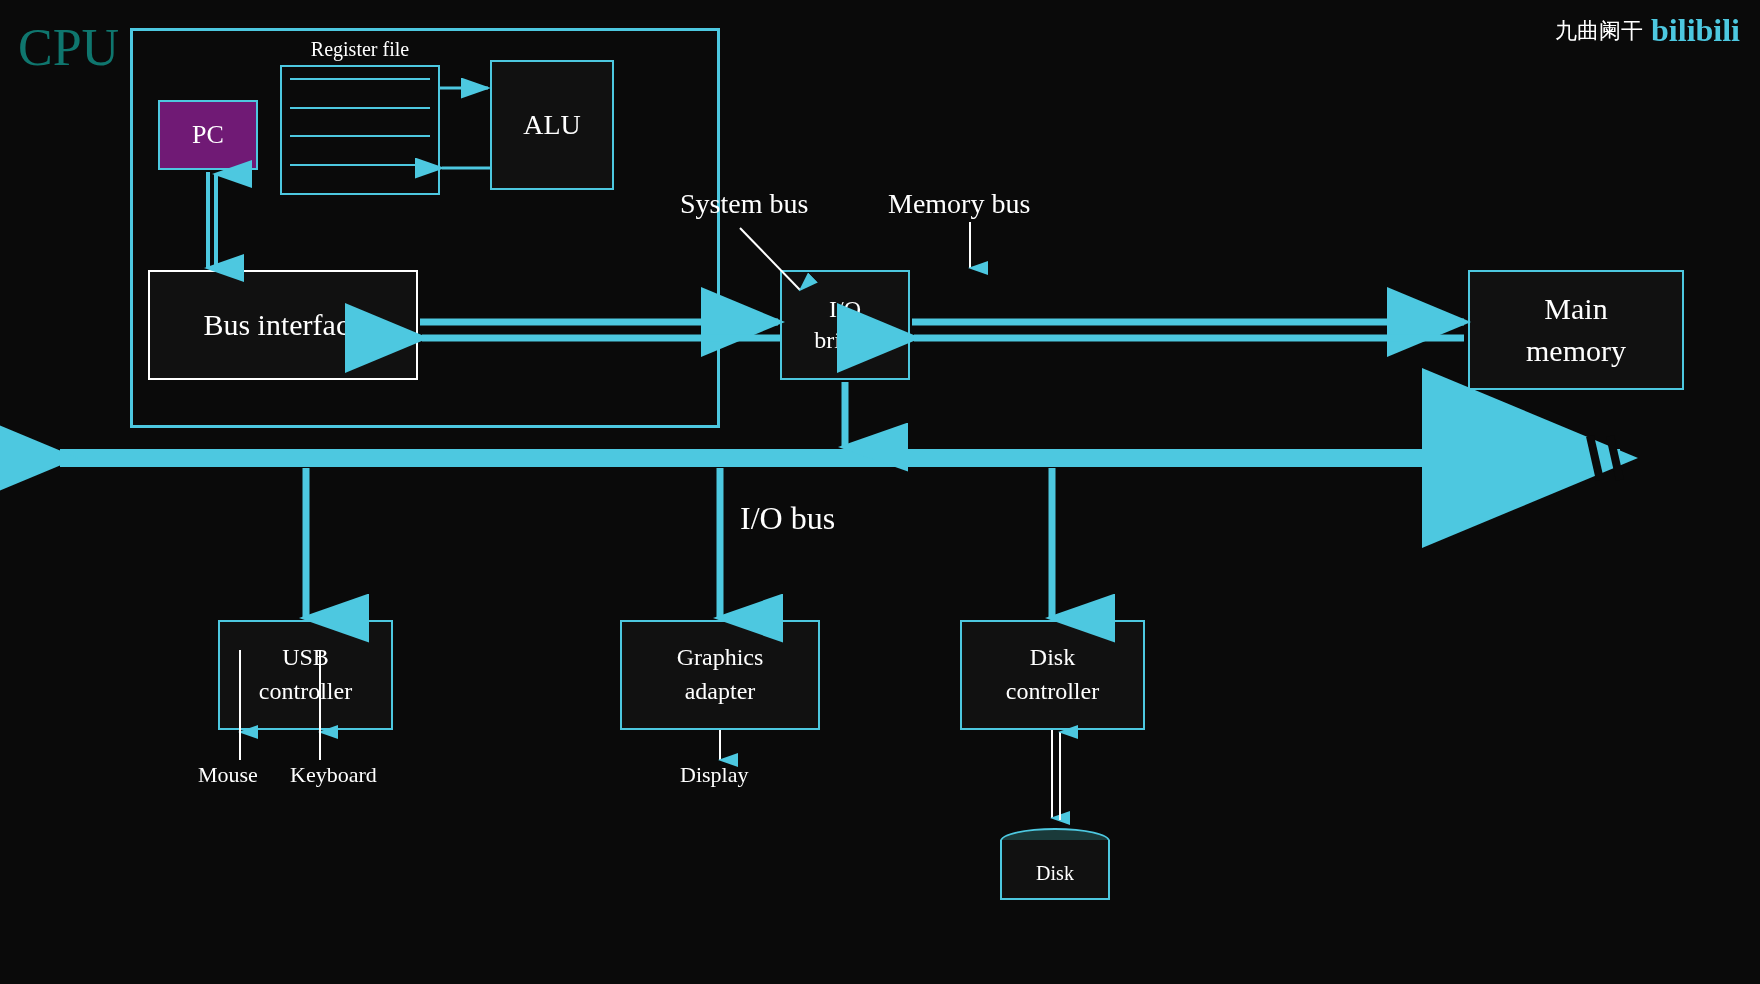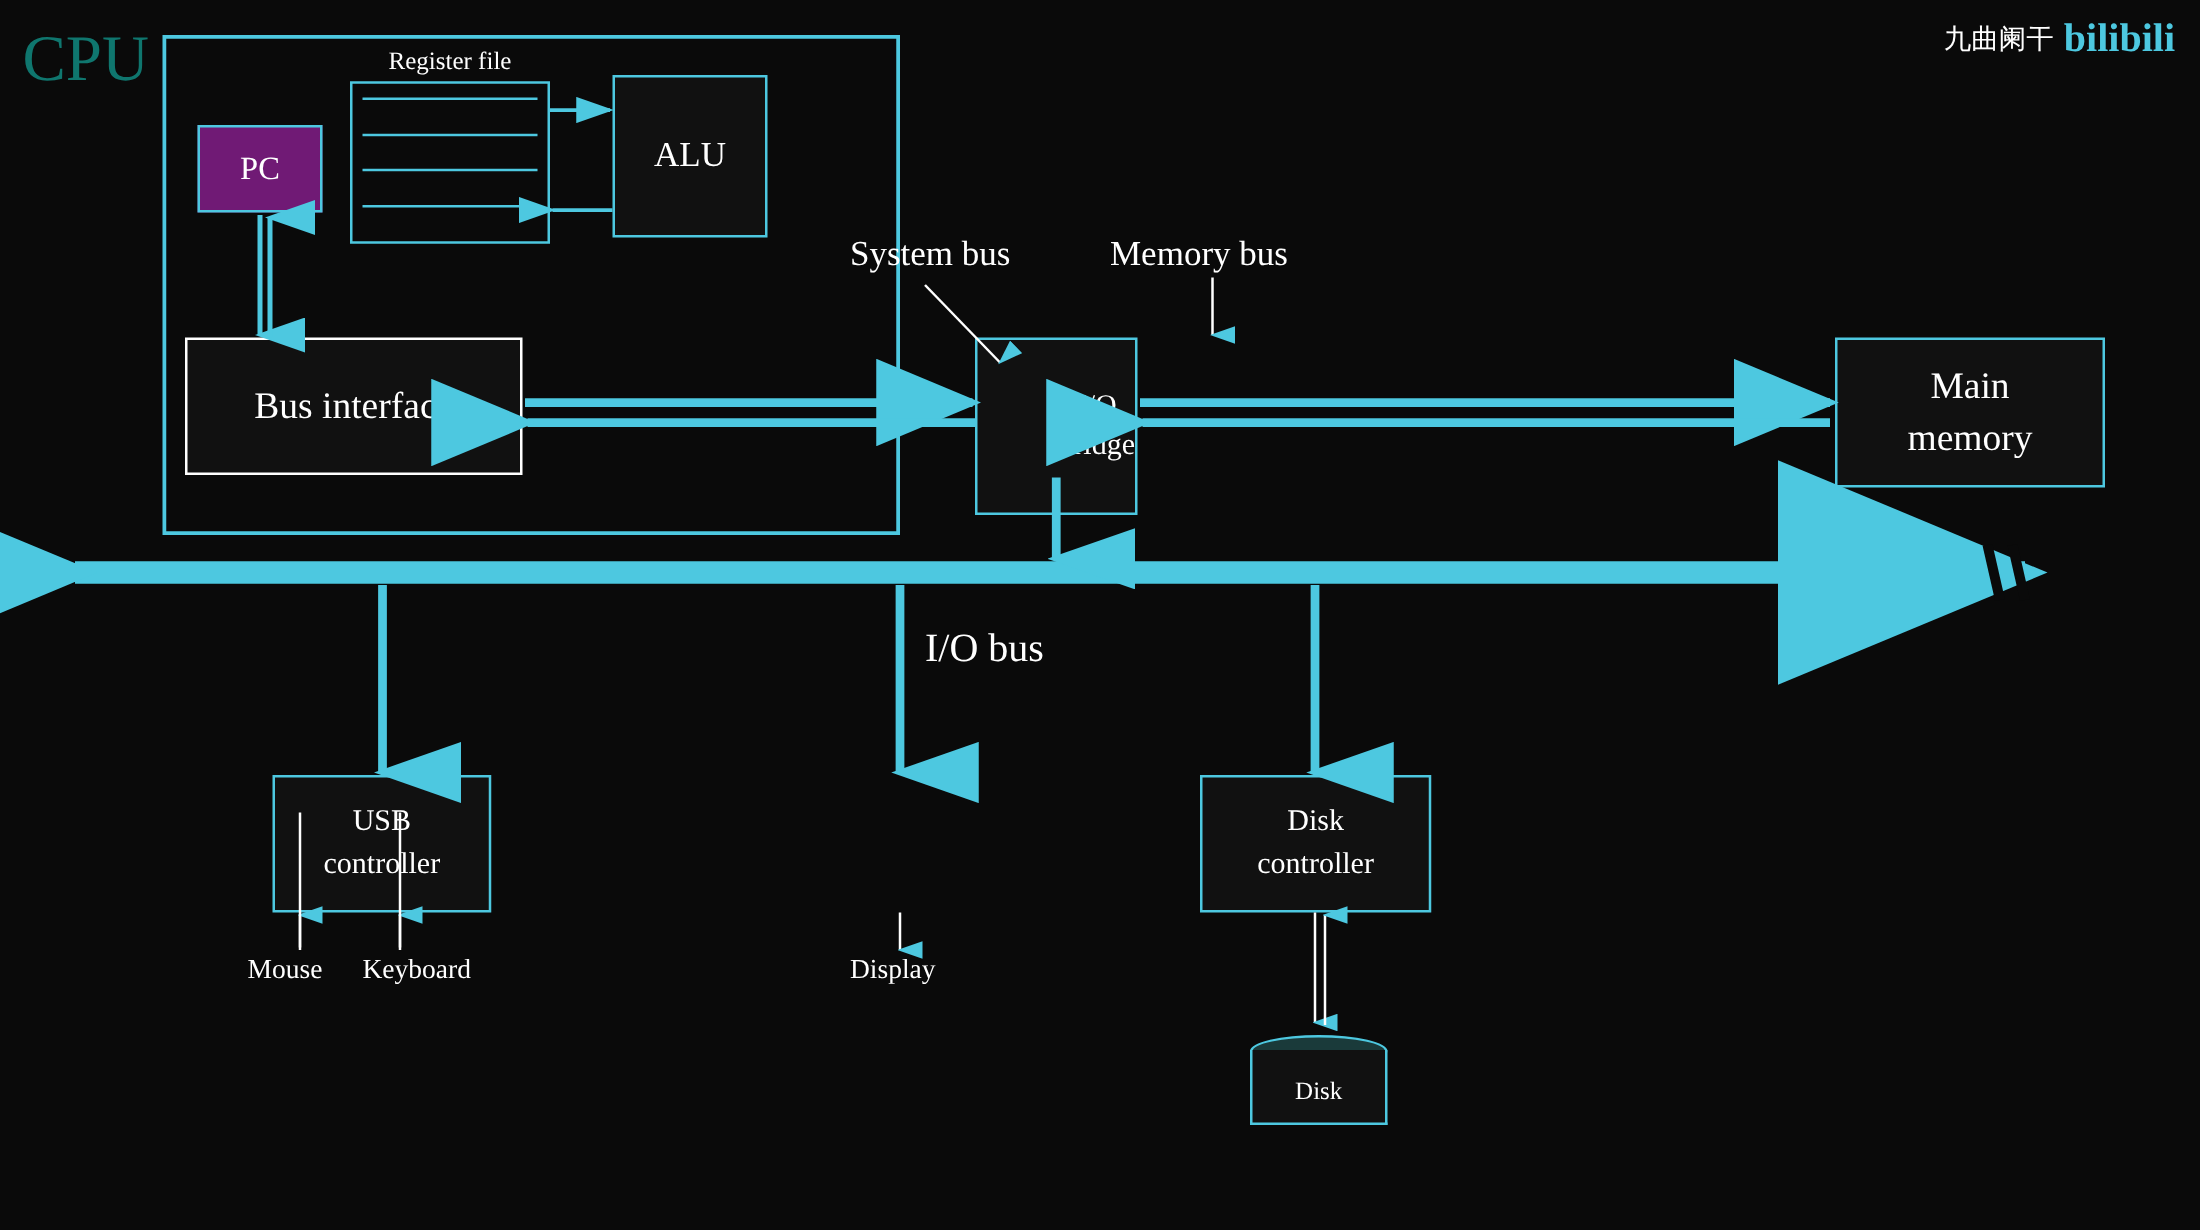--- a/index.html
+++ b/index.html
@@ -115,25 +115,25 @@
       background: #111;
       text-align: center;
     }
 
     
     .io-bridge-box {
       position: absolute;
       top: 270px;
       left: 780px;
       width: 130px;
-      height: 142px;
-      border: 2px solid #4dc8e0;
-      display: flex;
-      align-items: center;
-      justify-content: flex-end;
+      height: 110px;
+      border: 2px solid #4dc8e0;
+      display: flex;
+      align-items: center;
+      justify-content: center;
       font-size: 24px;
       background: #111;
       text-align: center;
       line-height: 1.3;
     }
 
     
     .main-memory-box {
       position: absolute;
       top: 270px;
@@ -314,20 +314,23 @@
   </div>
 
   <div class="main-memory-box">
     <span>Main<br>memory</span>
   </div>
 
   <div class="usb-controller-box">
     <span>USB<br>controller</span>
   </div>
 
+  <div class="graphics-adapter-box">
+    <span>Graphics<br>adapter</span>
+  </div>
 
   <div class="disk-controller-box">
     <span>Disk<br>controller</span>
   </div>
 
   <div class="disk-cylinder">
     <div class="disk-top-ellipse"></div>
     <div class="disk-body"></div>
     <span class="disk-label">Disk</span>
   </div>

